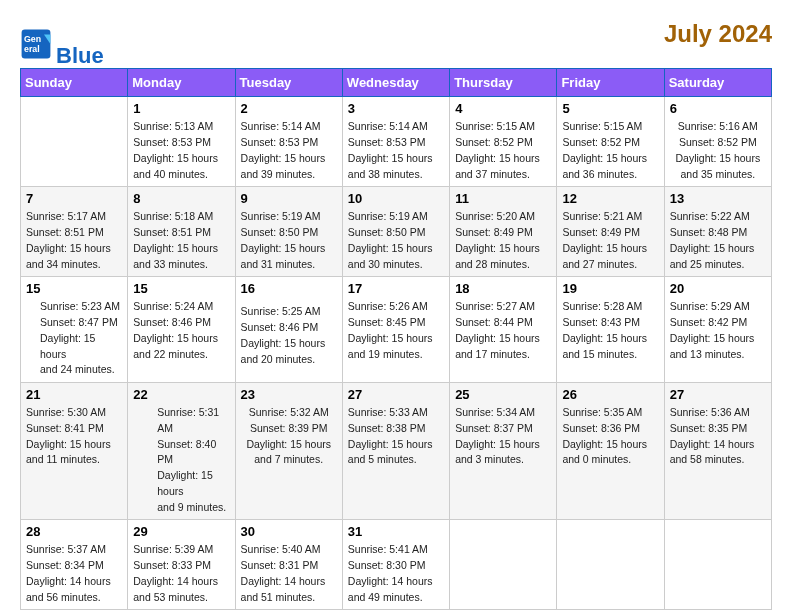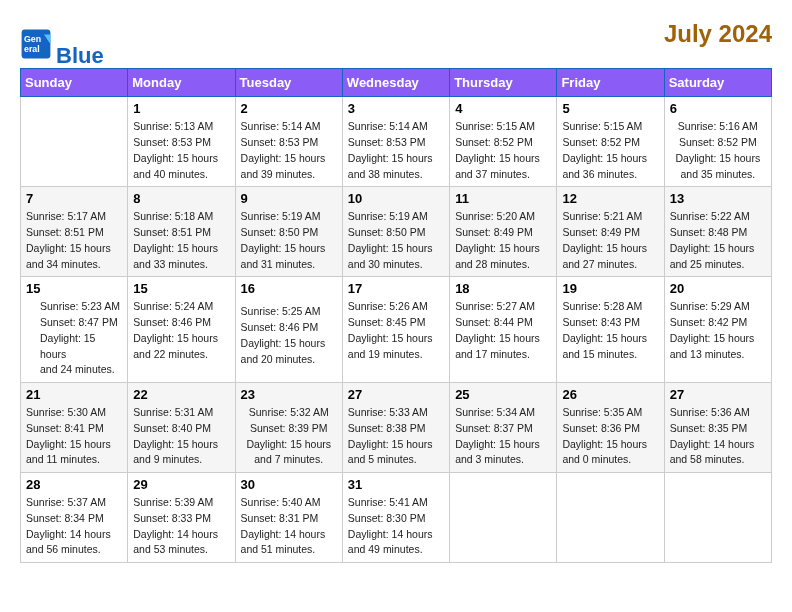--- a/index.html
+++ b/index.html
@@ -270,21 +270,21 @@
       <tr>
         <td>
           <div class="day-num">21</div>
           <div class="day-info" style="white-space: pre-line;">Sunrise: 5:30 AM
 Sunset: 8:41 PM
 Daylight: 15 hours
 and 11 minutes.</div>
         </td>
         <td>
           <div class="day-num">22</div>
-          <div class="day-info" style="white-space: pre-line;">Sunrise: 5:31 AM
+          <div class="day-info" style="white-space: pre-line; margin-left: 24px;">Sunrise: 5:31 AM
 Sunset: 8:40 PM
 Daylight: 15 hours
 and 9 minutes.</div>
         </td>
         <td>
           <div class="day-num">23</div>
           <div class="day-info" style="white-space: pre-line; text-align: center;">Sunrise: 5:32 AM
 Sunset: 8:39 PM
 Daylight: 15 hours
 and 7 minutes.</div>

